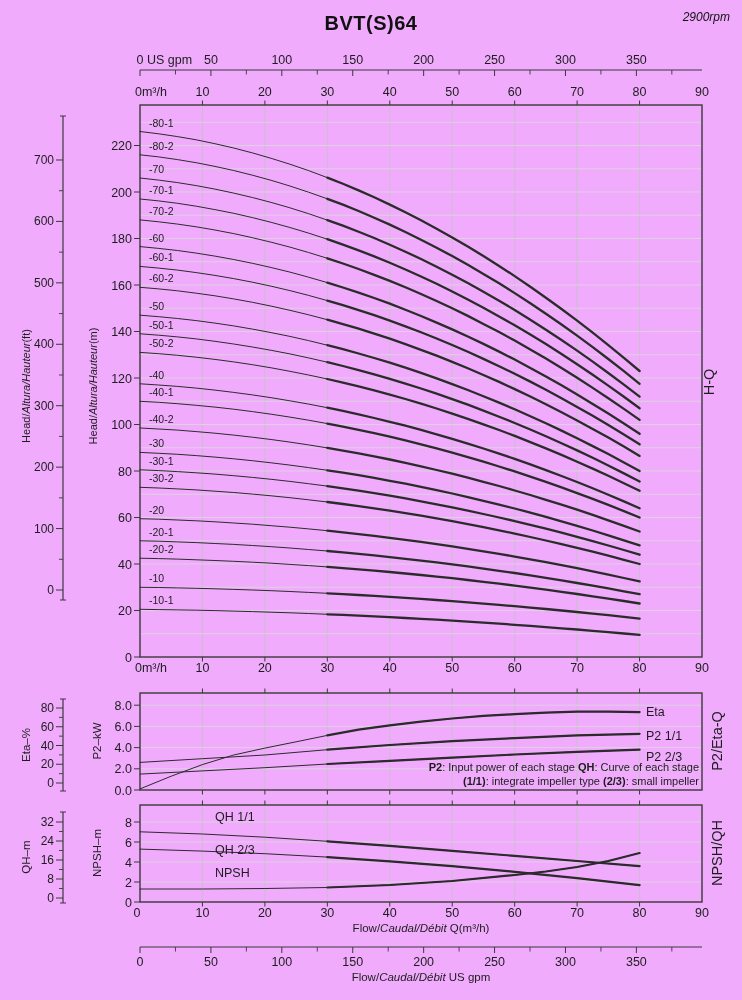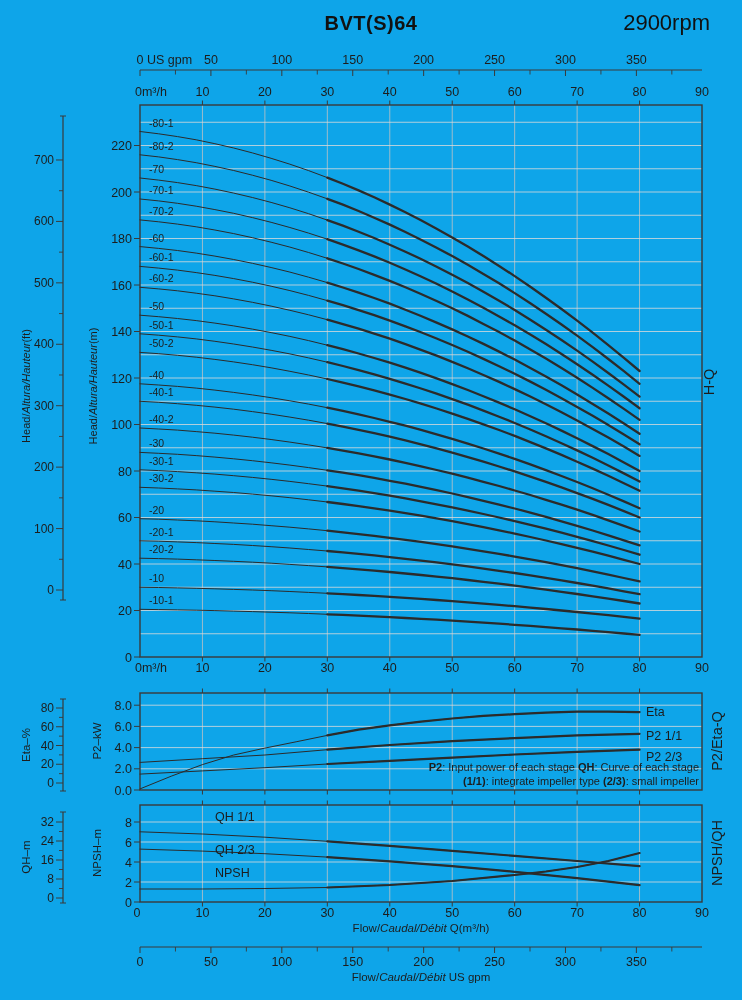--- a/index.html
+++ b/index.html
@@ -1,20 +1,20 @@
 <!DOCTYPE html>
 <html><head>
 <meta charset="utf-8">
 <style>
   html,body{margin:0;padding:0;background:#e9e9e9;}
-  #page{position:relative;width:742px;height:1000px;background:#0ea5e9;margin:0 auto;
+  #page{position:relative;width:742px;height:1000px;background:#f0abfc;margin:0 auto;
         font-family:"Liberation Sans","DejaVu Sans",sans-serif;overflow:hidden;}
   #chart-title{position:absolute;top:12px;left:0;width:100%;text-align:center;
         font-size:20px;font-weight:bold;color:#111;letter-spacing:.5px;}
-  #rpm-label{position:absolute;top:10px;right:32px;font-size:22px;color:#111;}
+  #rpm-label{position:absolute;top:10px;right:12px;font-size:12px;color:#111;font-style:italic;}
   svg text{fill:#1d1d1d;}
 </style>
 </head>
 <body>
 
 <div id="page">
   <div id="chart-title">BVT(S)64</div>
   <div id="rpm-label">2900rpm</div>
   <svg id="chart" width="742" height="1000" viewBox="0 0 742 1000">
       <g>

